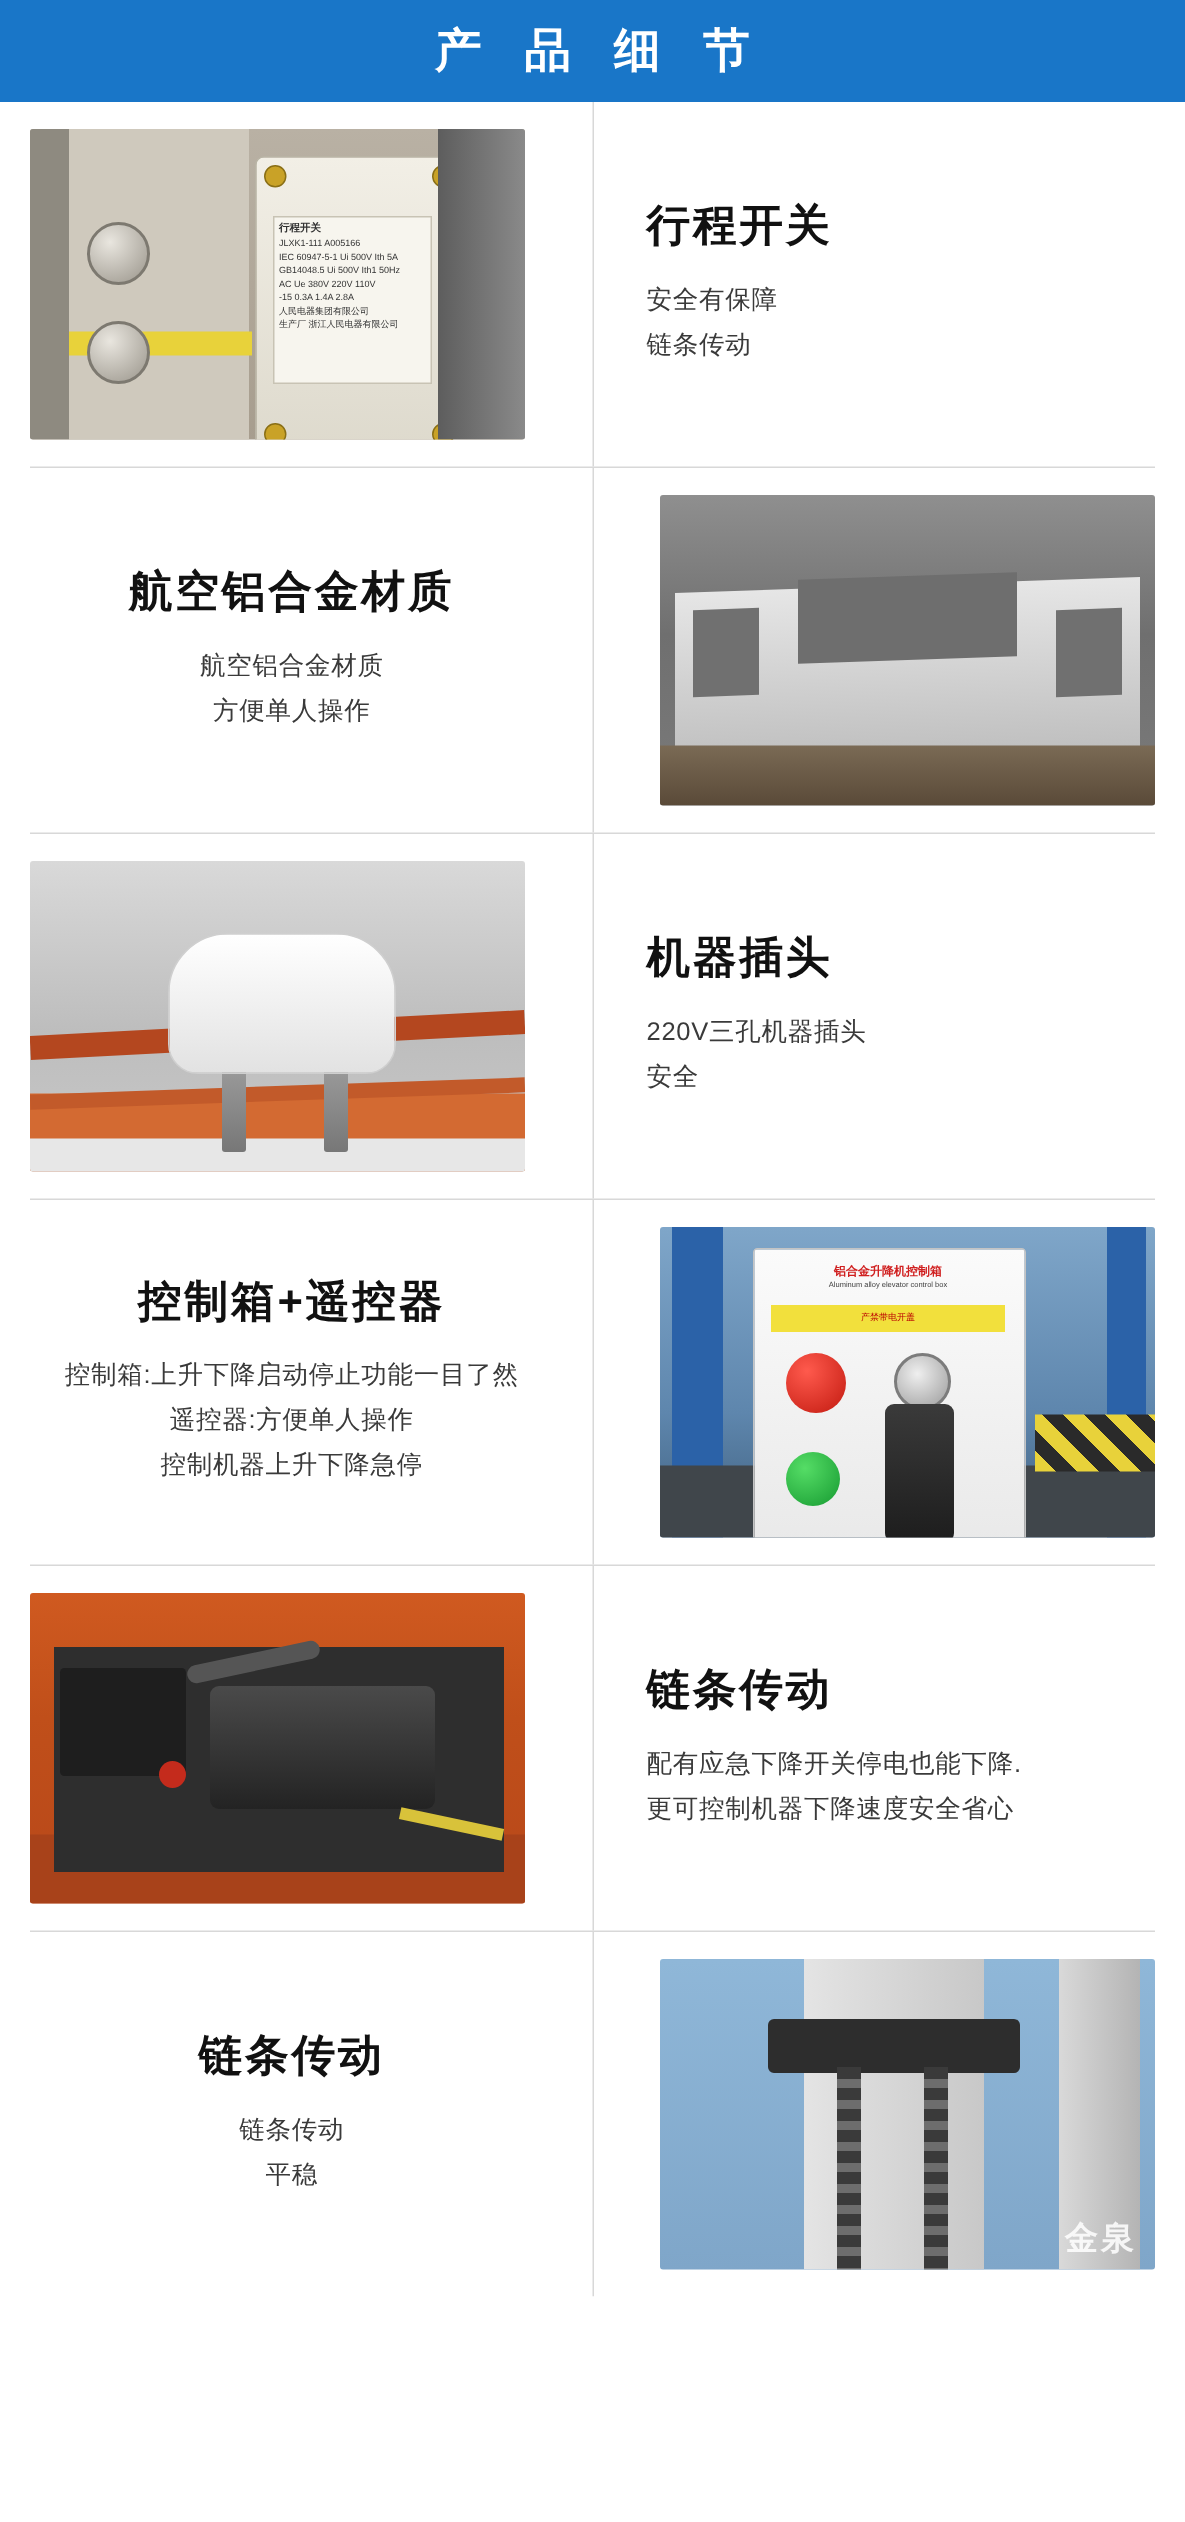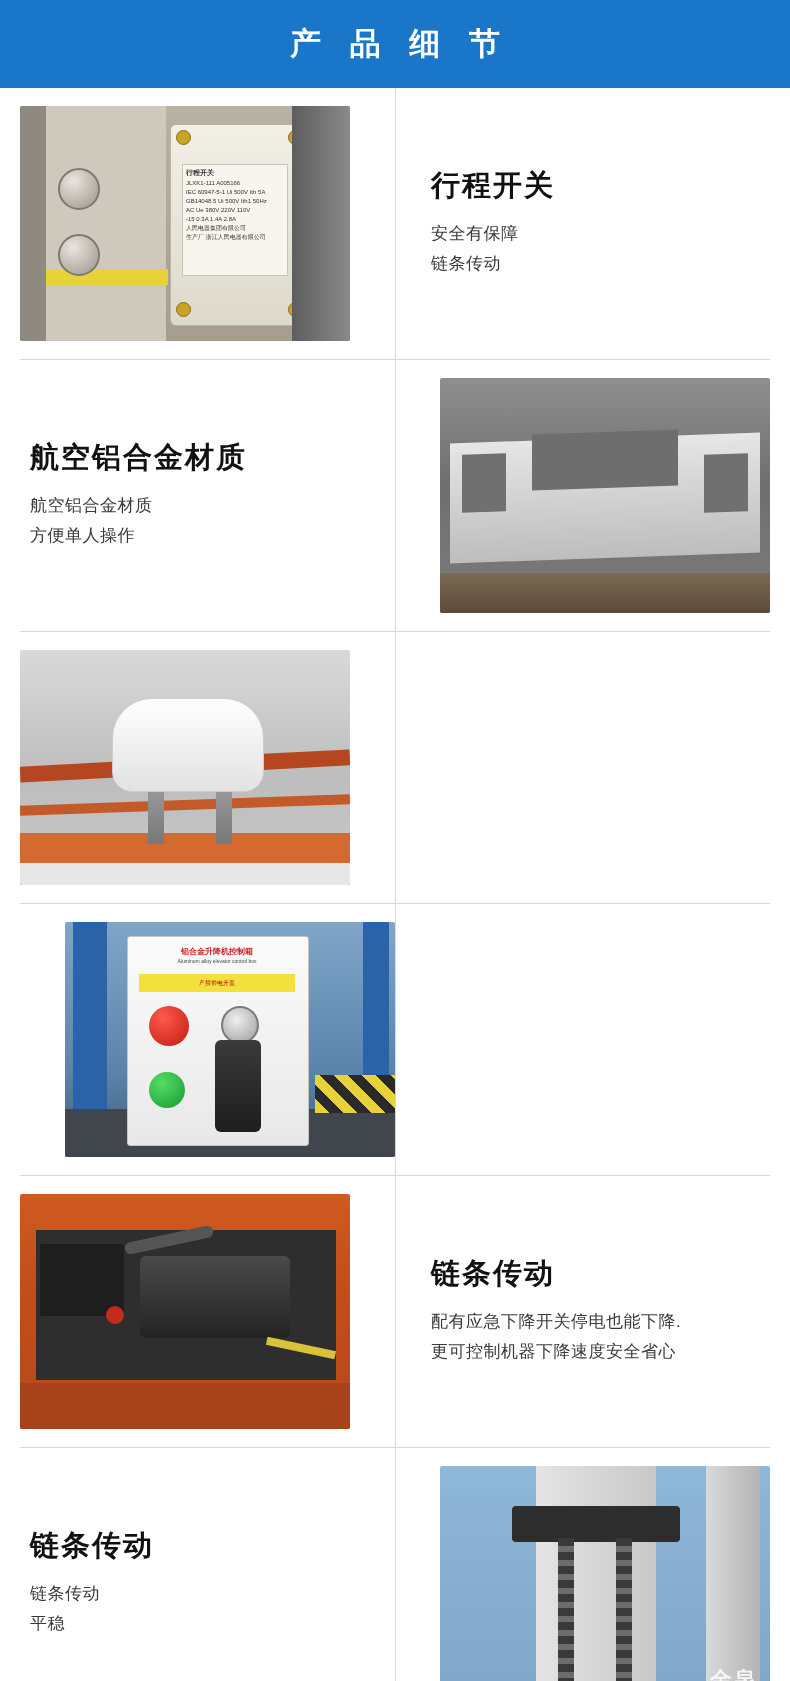--- a/index.html
+++ b/index.html
@@ -7,21 +7,21 @@
     width:790px;
     background:#ffffff;
     font-family:"Liberation Sans","DejaVu Sans",sans-serif;
     color:#1a1a1a;
     -webkit-font-smoothing:antialiased;
   }
   .page{width:790px;position:relative;overflow:hidden;}
 
   
   .header{
-    height:88px;
+    height:68px;
     background:#1976c8;
     display:flex;align-items:center;justify-content:center;
   }
   .header-title{
     color:#ffffff;
     font-size:31px;
     font-weight:bold;
     letter-spacing:10px;
     text-indent:10px;
   }
@@ -41,21 +41,21 @@
     position:relative;
   }
   .cell.media{padding:18px 0;}
   .cell.text{
     display:flex;
     flex-direction:column;
     justify-content:center;
     padding:18px 10px 18px 36px;
   }
   .cell.text.right-align{
-    align-items:flex-start;
+    align-items:center;
     text-align:right;
     padding:18px 36px 18px 10px;
   }
   .cell.text.left-align{align-items:flex-start;text-align:left;}
 
   .feature-title{
     font-size:29px;
     font-weight:bold;
     letter-spacing:2px;
     color:#111;
@@ -74,21 +74,21 @@
     position:absolute;
     top:0;bottom:0;
     left:50%;
     width:1px;
     background:#d8d8d8;
   }
 
   
   .photo{
     width:330px;
-    height:235px;
+    height:207px;
     border-radius:2px;
     overflow:hidden;
     position:relative;
     background:#cfcfcf;
   }
   .photo.left{margin-left:0;}
   .photo.right{margin-left:45px;}
 
   
   .ph1{background:linear-gradient(180deg,#b9b1a4 0%,#a79d8e 100%);}
@@ -254,24 +254,35 @@
       <div class="photo left ph3">
         <div class="floor"></div>
         <div class="floor2"></div>
         <div class="cable"></div>
         <div class="cable2"></div>
         <div class="pin p1"></div>
         <div class="pin p2"></div>
         <div class="plugbody"></div>
       </div>
     </div>
-  </div>
-
-  <div class="row">
-    <div class="divider"></div>
+    <div class="cell text left-align">
+      <div class="feature-title">机器插头</div>
+      <div class="feature-line">220V三孔机器插头</div>
+      <div class="feature-line">安全</div>
+    </div>
+  </div>
+
+  <div class="row">
+    <div class="divider"></div>
+    <div class="cell text right-align">
+      <div class="feature-title">控制箱+遥控器</div>
+      <div class="feature-line">控制箱:上升下降启动停止功能一目了然</div>
+      <div class="feature-line">遥控器:方便单人操作</div>
+      <div class="feature-line">控制机器上升下降急停</div>
+    </div>
     <div class="cell media">
       <div class="photo right ph4">
         <div class="post-l"></div>
         <div class="post-r"></div>
         <div class="ground"></div>
         <div class="curb"></div>
         <div class="panel"></div>
         <div class="ptitle">铝合金升降机控制箱</div>
         <div class="psub">Aluminum alloy elevator control box</div>
         <div class="warn">产禁带电开盖</div>

